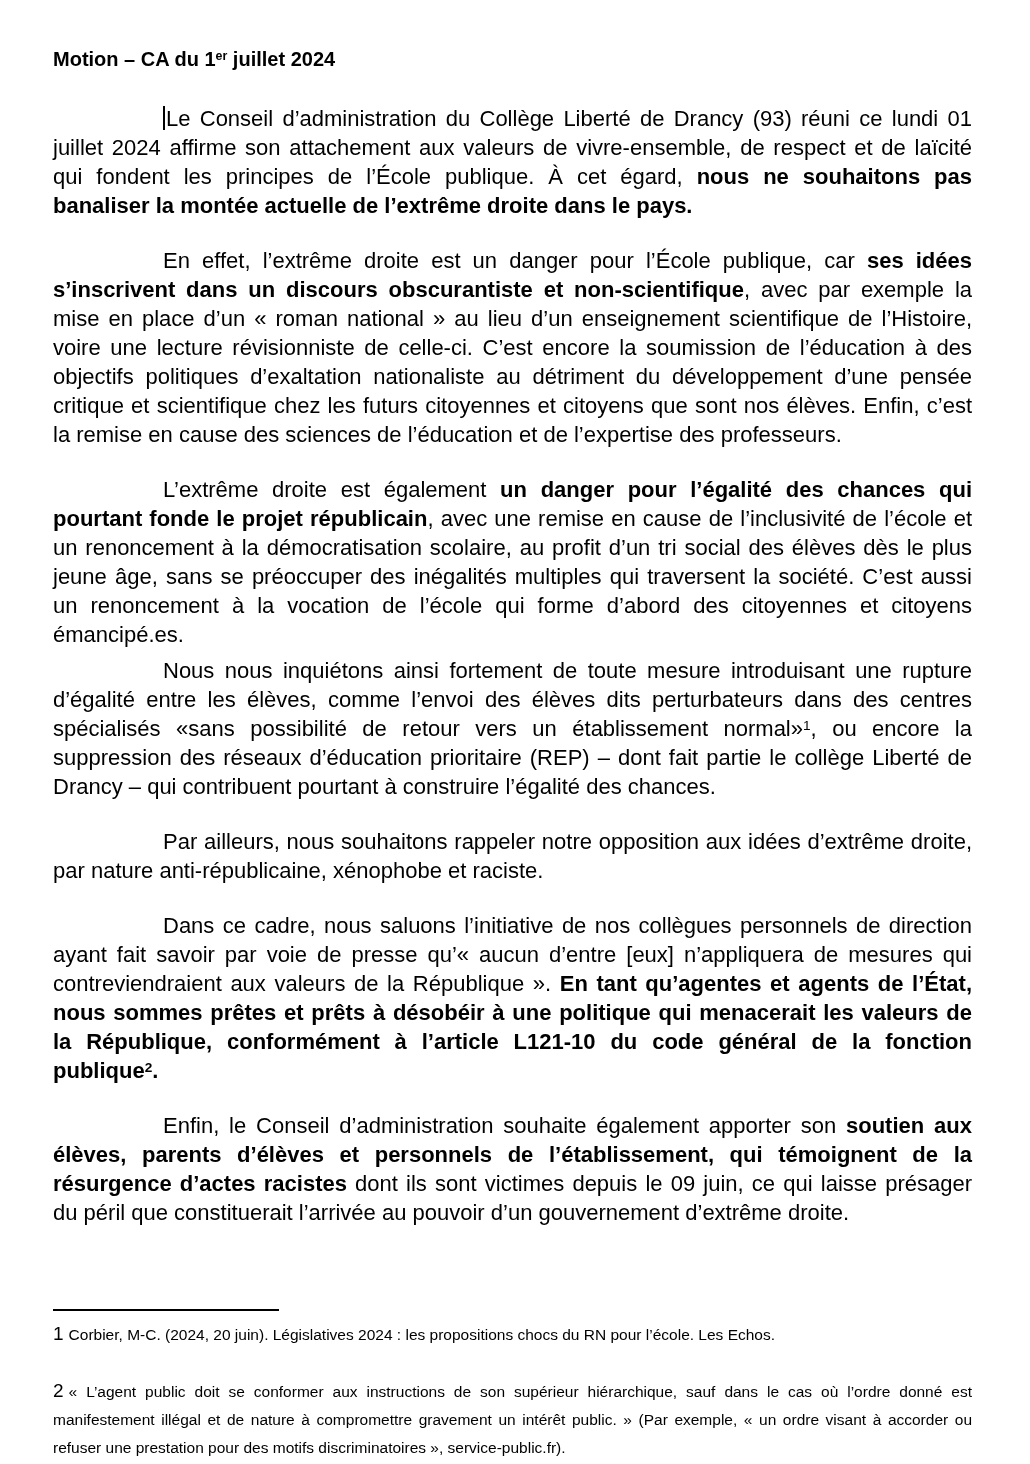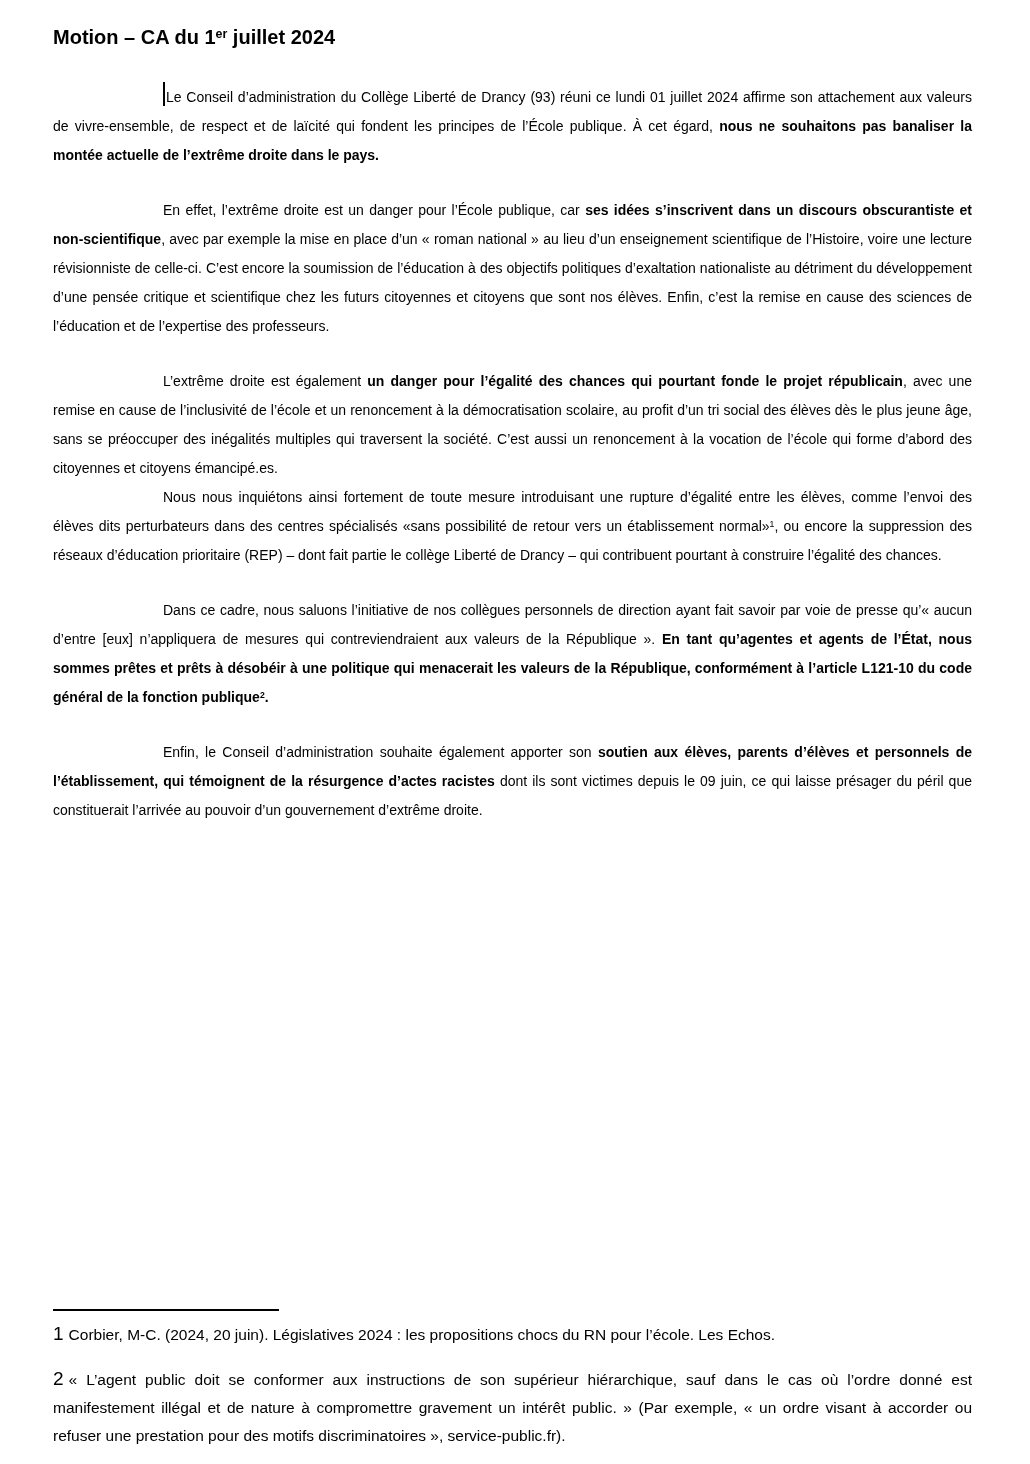--- a/index.html
+++ b/index.html
@@ -9,36 +9,36 @@
     background: #ffffff;
     color: #000000;
     font-family: "Liberation Sans", "DejaVu Sans", sans-serif;
     overflow: hidden;
   }
   .page {
     position: relative;
     box-sizing: border-box;
     width: 1030px;
     height: 1044px;
-    padding: 24px 58px 0 53px;
+    padding: 46px 58px 0 53px;
   }
   .doc-title {
     font-size: 20px;
     font-weight: 700;
     line-height: 26px;
     margin: 0 0 32px 0;
   }
   .para {
-    font-size: 14px;
+    font-size: 22px;
     line-height: 29px;
     text-align: justify;
     text-indent: 110px;
     margin: 0 0 26px 0;
   }
-  .para.no-gap { margin-bottom: 0; }
+  .para.no-gap { margin-bottom: 7px; }
   .b { font-weight: 700; }
   .sup {
     font-size: 0.62em;
     position: relative;
     top: -0.45em;
     line-height: 0;
   }
   .caret {
     display: inline-block;
     width: 2px;
@@ -58,21 +58,21 @@
     border: none;
     border-top: 2px solid #000000;
     margin: 0 0 9px 0;
   }
   .footnote {
     font-size: 15.5px;
     line-height: 28px;
     margin: 0;
   }
   .footnote.justify { text-align: justify; }
-  .footnote + .footnote { margin-top: 16px; }
+  .footnote + .footnote { margin-top: 28px; }
   .fn-num {
     font-size: 19px;
     margin-right: 5px;
   }
   .fn-url { display: block; }
 </style>
 </head>
 <body>
 
 <div class="page">
@@ -80,20 +80,21 @@
   <h1 class="doc-title"><span>Motion – CA du 1</span><span class="sup">er</span><span> juillet 2024</span></h1>
 
   <p class="para"><span class="caret"></span><span>Le Conseil d’administration du Collège Liberté de Drancy (93) réuni ce lundi 01 juillet 2024 affirme son attachement aux valeurs de vivre-ensemble, de respect et de laïcité qui fondent les principes de l’École publique. À cet égard, </span><span class="b">nous ne souhaitons pas banaliser la montée actuelle de l’extrême droite dans le pays.</span></p>
 
   <p class="para"><span>En effet, l’extrême droite est un danger pour l’École publique, car </span><span class="b">ses idées s’inscrivent dans un discours obscurantiste et non-scientifique</span><span>, avec par exemple la mise en place d’un « roman national » au lieu d’un enseignement scientifique de l’Histoire, voire une lecture révisionniste de celle-ci. C’est encore la soumission de l’éducation à des objectifs politiques d’exaltation nationaliste au détriment du développement d’une pensée critique et scientifique chez les futurs citoyennes et citoyens que sont nos élèves. Enfin, c’est la remise en cause des sciences de l’éducation et de l’expertise des professeurs.</span></p>
 
   <p class="para no-gap"><span>L’extrême droite est également </span><span class="b">un danger pour l’égalité des chances qui pourtant fonde le projet républicain</span><span>, avec une remise en cause de l’inclusivité de l’école et un renoncement à la démocratisation scolaire, au profit d’un tri social des élèves dès le plus jeune âge, sans se préoccuper des inégalités multiples qui traversent la société. C’est aussi un renoncement à la vocation de l’école qui forme d’abord des citoyennes et citoyens émancipé.es.</span></p>
 
   <p class="para"><span>Nous nous inquiétons ainsi fortement de toute mesure introduisant une rupture d’égalité entre les élèves, comme l’envoi des élèves dits perturbateurs dans des centres spécialisés «sans possibilité de retour vers un établissement normal»</span><span class="sup">1</span><span>,  ou encore la suppression des réseaux d’éducation prioritaire (REP) – dont fait partie le collège Liberté de Drancy – qui contribuent pourtant à construire l’égalité des chances.</span></p>
 
+  <p class="para"><span>Par ailleurs, nous souhaitons rappeler notre opposition aux idées d’extrême droite, par nature anti-républicaine, xénophobe et raciste.</span></p>
 
   <p class="para"><span>Dans ce cadre, nous saluons l’initiative de nos collègues personnels de direction ayant fait savoir par voie de presse qu’« aucun d’entre [eux] n’appliquera de mesures qui contreviendraient aux valeurs de la République ». </span><span class="b">En tant qu’agentes et agents de l’État, nous sommes prêtes et prêts à désobéir à une politique qui menacerait les valeurs de la République, conformément à l’article L121-10 du code général de la fonction publique</span><span class="b sup">2</span><span class="b">.</span></p>
 
   <p class="para"><span>Enfin, le Conseil d’administration souhaite également apporter son </span><span class="b">soutien aux élèves, parents d’élèves et personnels de l’établissement, qui témoignent de la résurgence d’actes racistes</span><span> dont ils sont victimes depuis le 09 juin, ce qui laisse présager du péril que constituerait l’arrivée au pouvoir d’un gouvernement d’extrême droite.</span></p>
 
   <div class="footnotes">
     <hr class="fn-separator">
     <p class="footnote"><span class="fn-num">1</span><span>Corbier, M-C. (2024, 20 juin). Législatives 2024 : les propositions chocs du RN pour l’école. Les Echos.</span></p>
     <p class="footnote justify"><span class="fn-num">2</span><span>« L’agent public doit se conformer aux instructions de son supérieur hiérarchique, sauf dans le cas où l’ordre donné est manifestement illégal et de nature à compromettre gravement un intérêt public. » (Par exemple, « un ordre visant à accorder ou refuser une prestation pour des motifs discriminatoires », service-public.fr).</span></p>
   </div>

